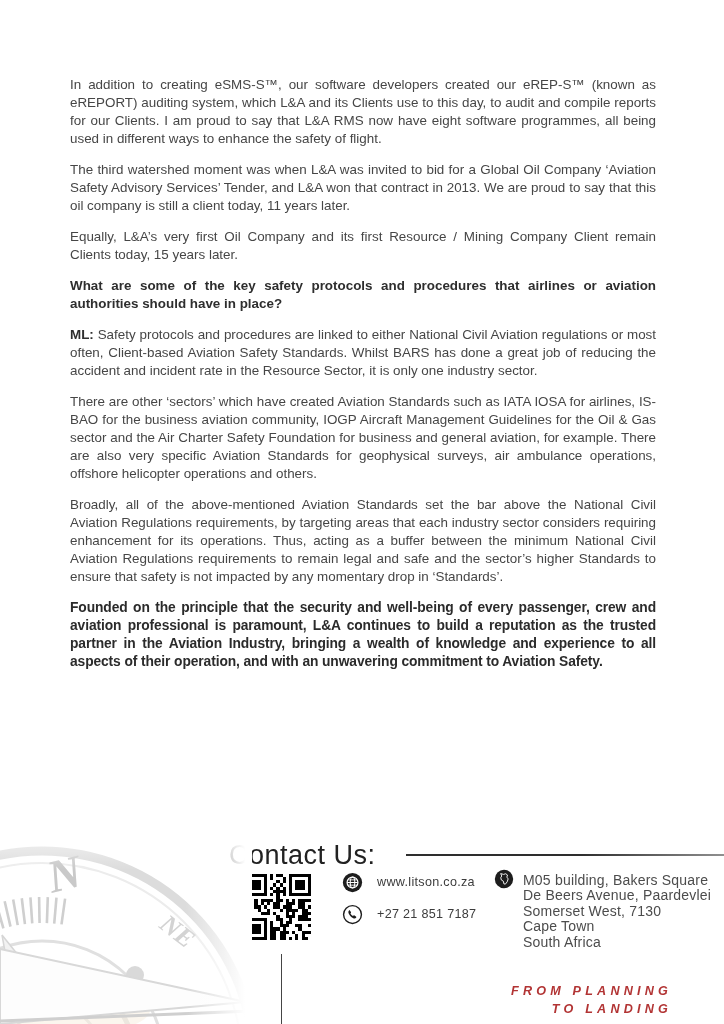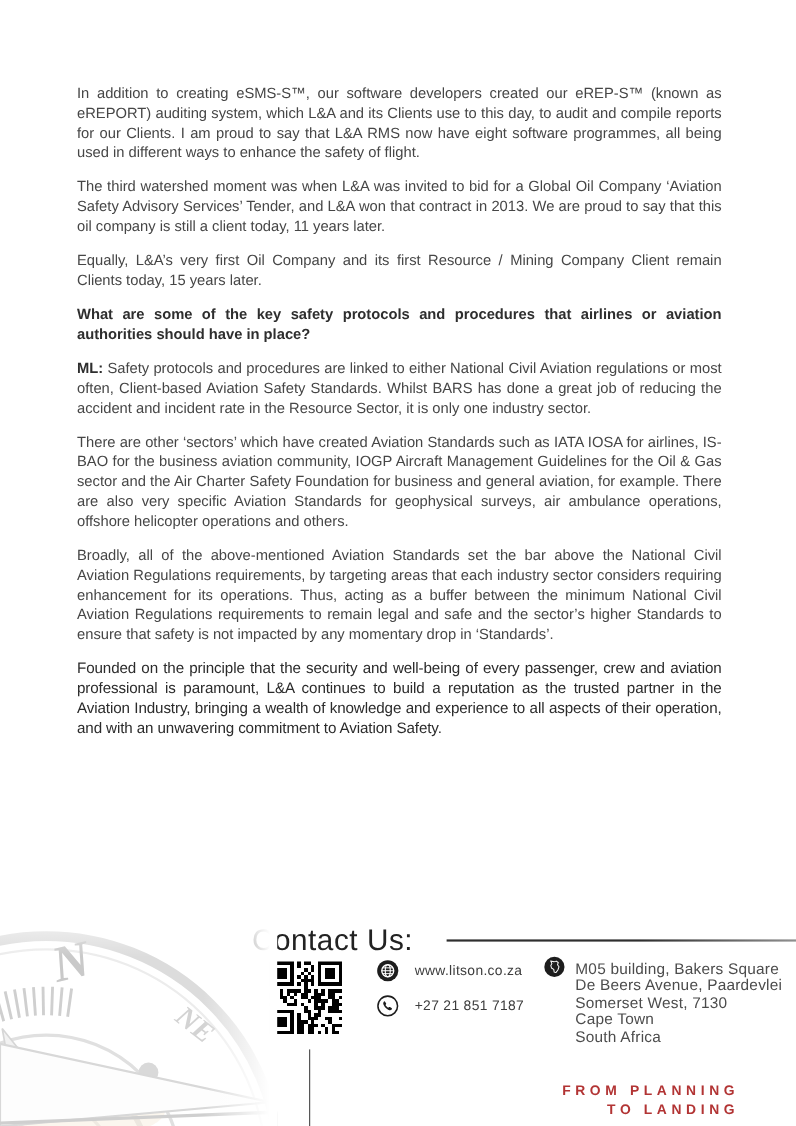--- a/index.html
+++ b/index.html
@@ -9,21 +9,21 @@
     font-family:"Liberation Sans","DejaVu Sans",sans-serif;
   }
   .article{
     position:absolute;left:70px;top:76px;width:586px;
     font-size:13.4px;line-height:18px;color:#464646;
     text-align:justify;
   }
   .article p{margin:0 0 13px 0;}
   .article .q{font-weight:700;color:#2e2e2e;}
   .article strong{font-weight:700;color:#2e2e2e;}
-  .article .closing{font-weight:400;color:#2b2b2b;font-size:13.8px;letter-spacing:-0.1px;}
+  .article .closing{font-weight:700;color:#2b2b2b;font-size:13.8px;letter-spacing:-0.1px;}
   .article .tagline{font-weight:700;color:#2b2b2b;font-size:13.8px;}
 
   .contact-heading{
     position:absolute;left:229px;top:840px;
     font-size:27px;color:#222;font-weight:400;letter-spacing:0.5px;
   }
   .contact-rule{
     position:absolute;left:406px;top:854px;width:318px;height:2px;
     background:linear-gradient(to right,#2e2e2e 55%,#909090);
   }
@@ -248,21 +248,21 @@
     </svg>
 </span>
 <div class="addr">
   <div>M05 building, Bakers Square</div>
   <div>De Beers Avenue, Paardevlei</div>
   <div>Somerset West, 7130</div>
   <div>Cape Town</div>
   <div>South Africa</div>
 </div>
 
-<div class="slogan" style="color: rgb(178, 52, 52);">
+<div class="slogan" style="color: rgb(178, 52, 52); font-style: italic;">
   <div>FROM PLANNING</div>
   <div>TO LANDING</div>
 </div>
 
 <div class="compass">
   <svg viewBox="0 0 252 209" aria-hidden="true">
 
     <g>
       <circle cx="42" cy="248" r="212" fill="none" stroke="#dcdcdc" stroke-width="9"></circle>
       <circle cx="42" cy="248" r="200" fill="none" stroke="#ececec" stroke-width="2"></circle>

